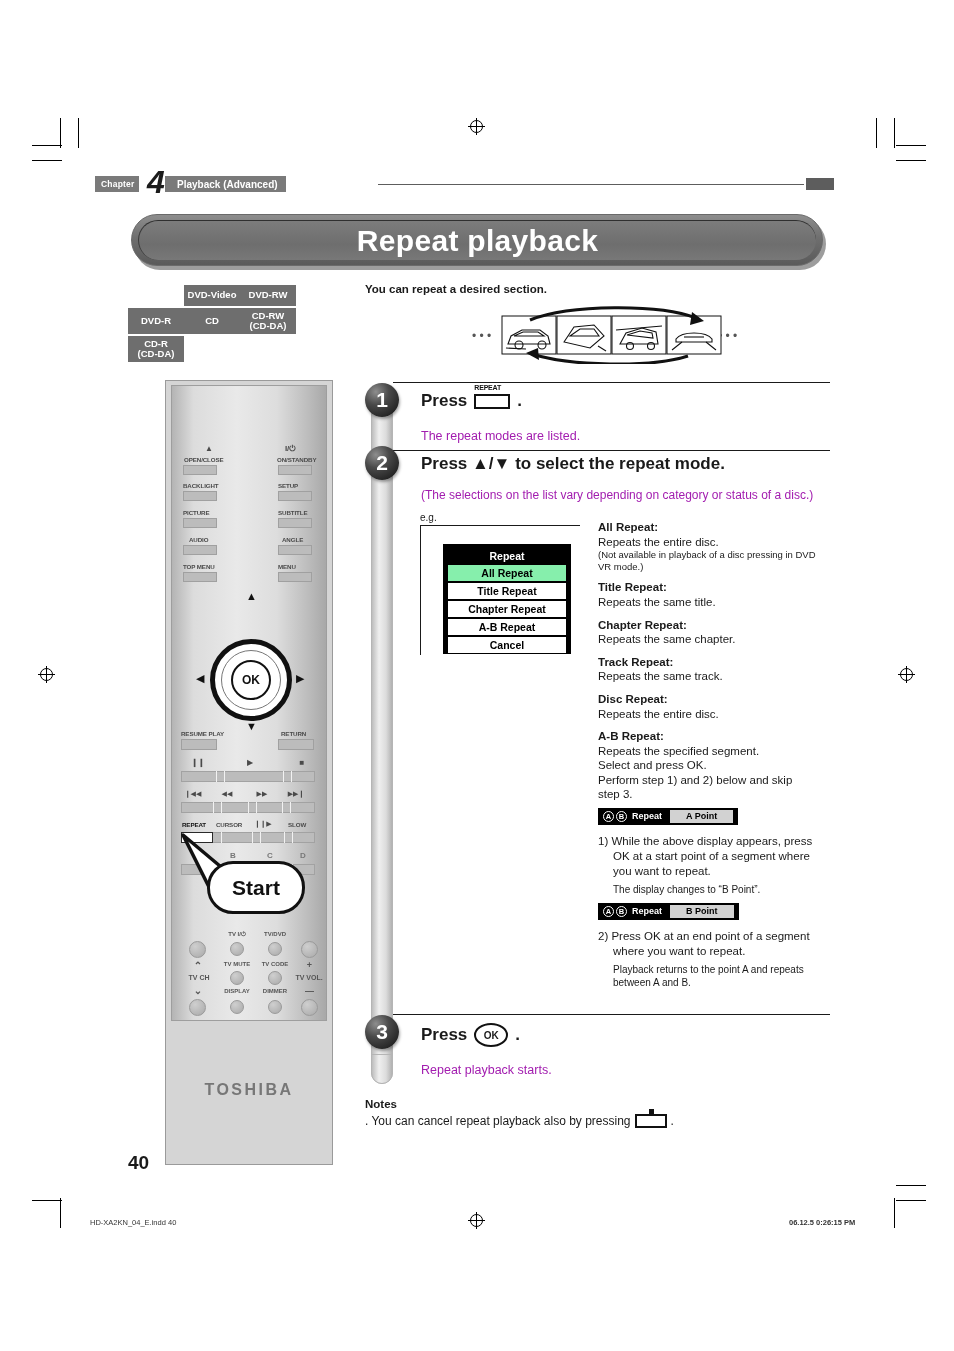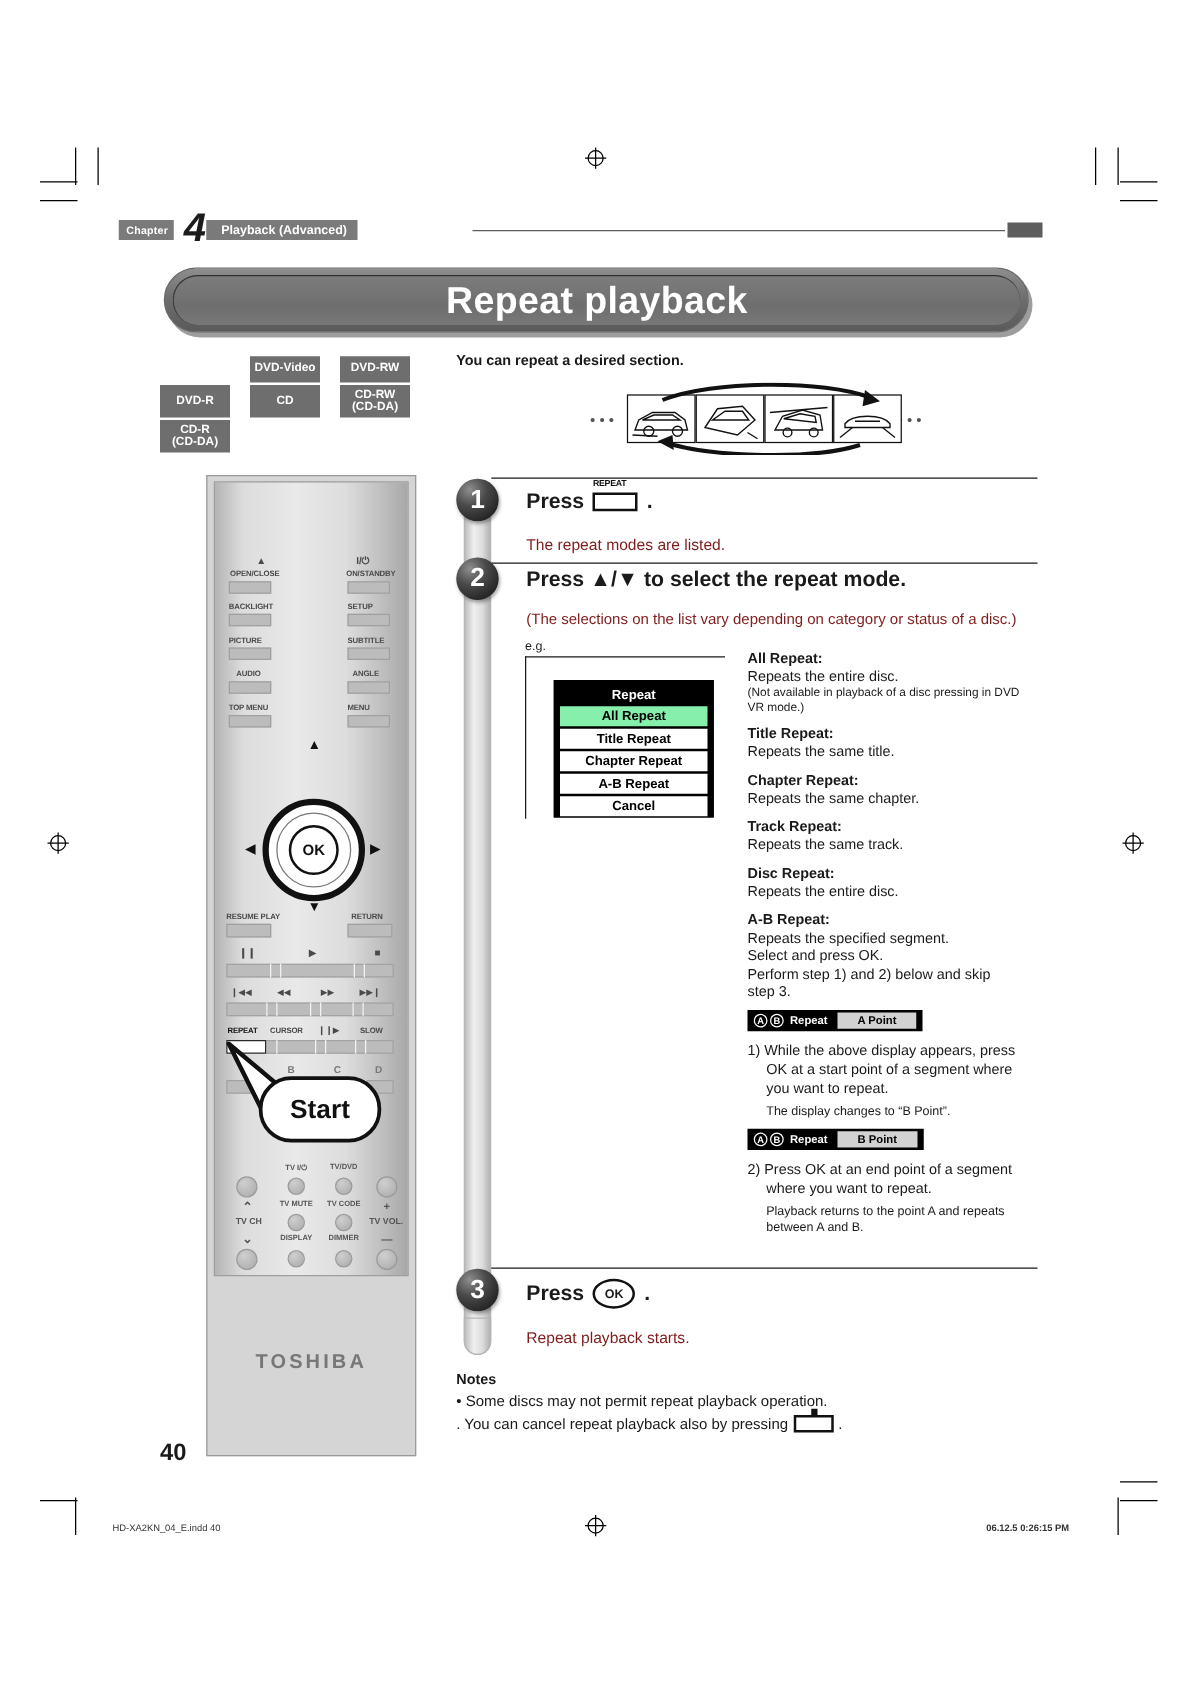--- a/index.html
+++ b/index.html
@@ -50,21 +50,21 @@
                   border-top:1.5px solid #2f2f2f;
                   border-left:1.5px solid #3b3b3b;
                   display:flex; align-items:center; justify-content:center; }
   .banner-title { color:#fff; font-size:30px; font-weight:bold; letter-spacing:.3px; }
 
   
   .badges { position:absolute; left:128px; top:285px; }
   .badge { background:#6e6e6e; color:#fff; font-size:9.5px; font-weight:bold;
            text-align:center; display:flex; flex-direction:column; justify-content:center;
            align-items:center; line-height:1.08; }
-  .brow { display:flex; gap:16px; margin-bottom:2px; }
+  .brow { display:flex; gap:0; margin-bottom:2px; }
   .b-w { width:56px; }
   .b-h1 { height:21px; }
   .b-h2 { height:26px; }
   .spacer56 { width:56px; }
 
   
   .intro { position:absolute; left:365px; top:283px; font-size:11.5px; font-weight:bold; }
 
   
   .carfig { position:absolute; left:470px; top:306px; width:270px; height:58px; }
@@ -123,21 +123,21 @@
   .bullet { position:absolute; left:0; width:34px; height:34px; border-radius:50%;
             background:radial-gradient(circle at 32% 26%,#8e8e8e 0%,#4a4a4a 38%,#101010 100%);
             display:flex; align-items:center; justify-content:center;
             color:#fff; font-size:21px; font-weight:bold; z-index:3;
             box-shadow:1px 2px 3px rgba(0,0,0,.35); }
 
   .hrule { position:absolute; left:28px; background:#1a1a1a; height:1px; width:437px; }
 
   .step-head { position:absolute; left:56px; font-size:17px; font-weight:bold;
                display:flex; align-items:center; gap:7px; }
-  .step-sub { position:absolute; left:56px; font-size:12.5px; color:#7f1d1d; }
+  .step-sub { position:absolute; left:56px; font-size:12.5px; color:#a21caf; }
 
   .keycap { display:inline-block; position:relative; }
   .keycap .kl { position:absolute; left:0; top:-10px; font-size:7px; font-weight:bold;
                 color:#111; letter-spacing:-.2px; }
   .keycap .kb { display:block; width:36px; height:15px; border:2px solid #111;
                 background:#fff; }
   .okcap { display:inline-flex; width:34px; height:24px; border:2px solid #111;
            border-radius:50%; background:#fff; align-items:center;
            justify-content:center; font-size:10px; font-weight:bold; }
 
@@ -534,23 +534,20 @@
       </div>
 
       <div class="ol-item">2) Press OK at an end point of a segment where you want to repeat.</div>
       <div class="sub-note">Playback returns to the point A and repeats between A and B.</div>
     </div>
   </div>
 
   <div class="notes">
     <div class="notes-h">Notes</div>
     <div class="note-li">
-      <span>• Some discs may not permit repeat playback operation.</span>
-    </div>
-    <div class="note-li">
       <span>. You can cancel repeat playback also by pressing</span>
       <span class="stopcap">
           <span class="sq"></span>
         </span>
       <span>.</span>
     </div>
   </div>
 
   <div class="pageno">40</div>
 

